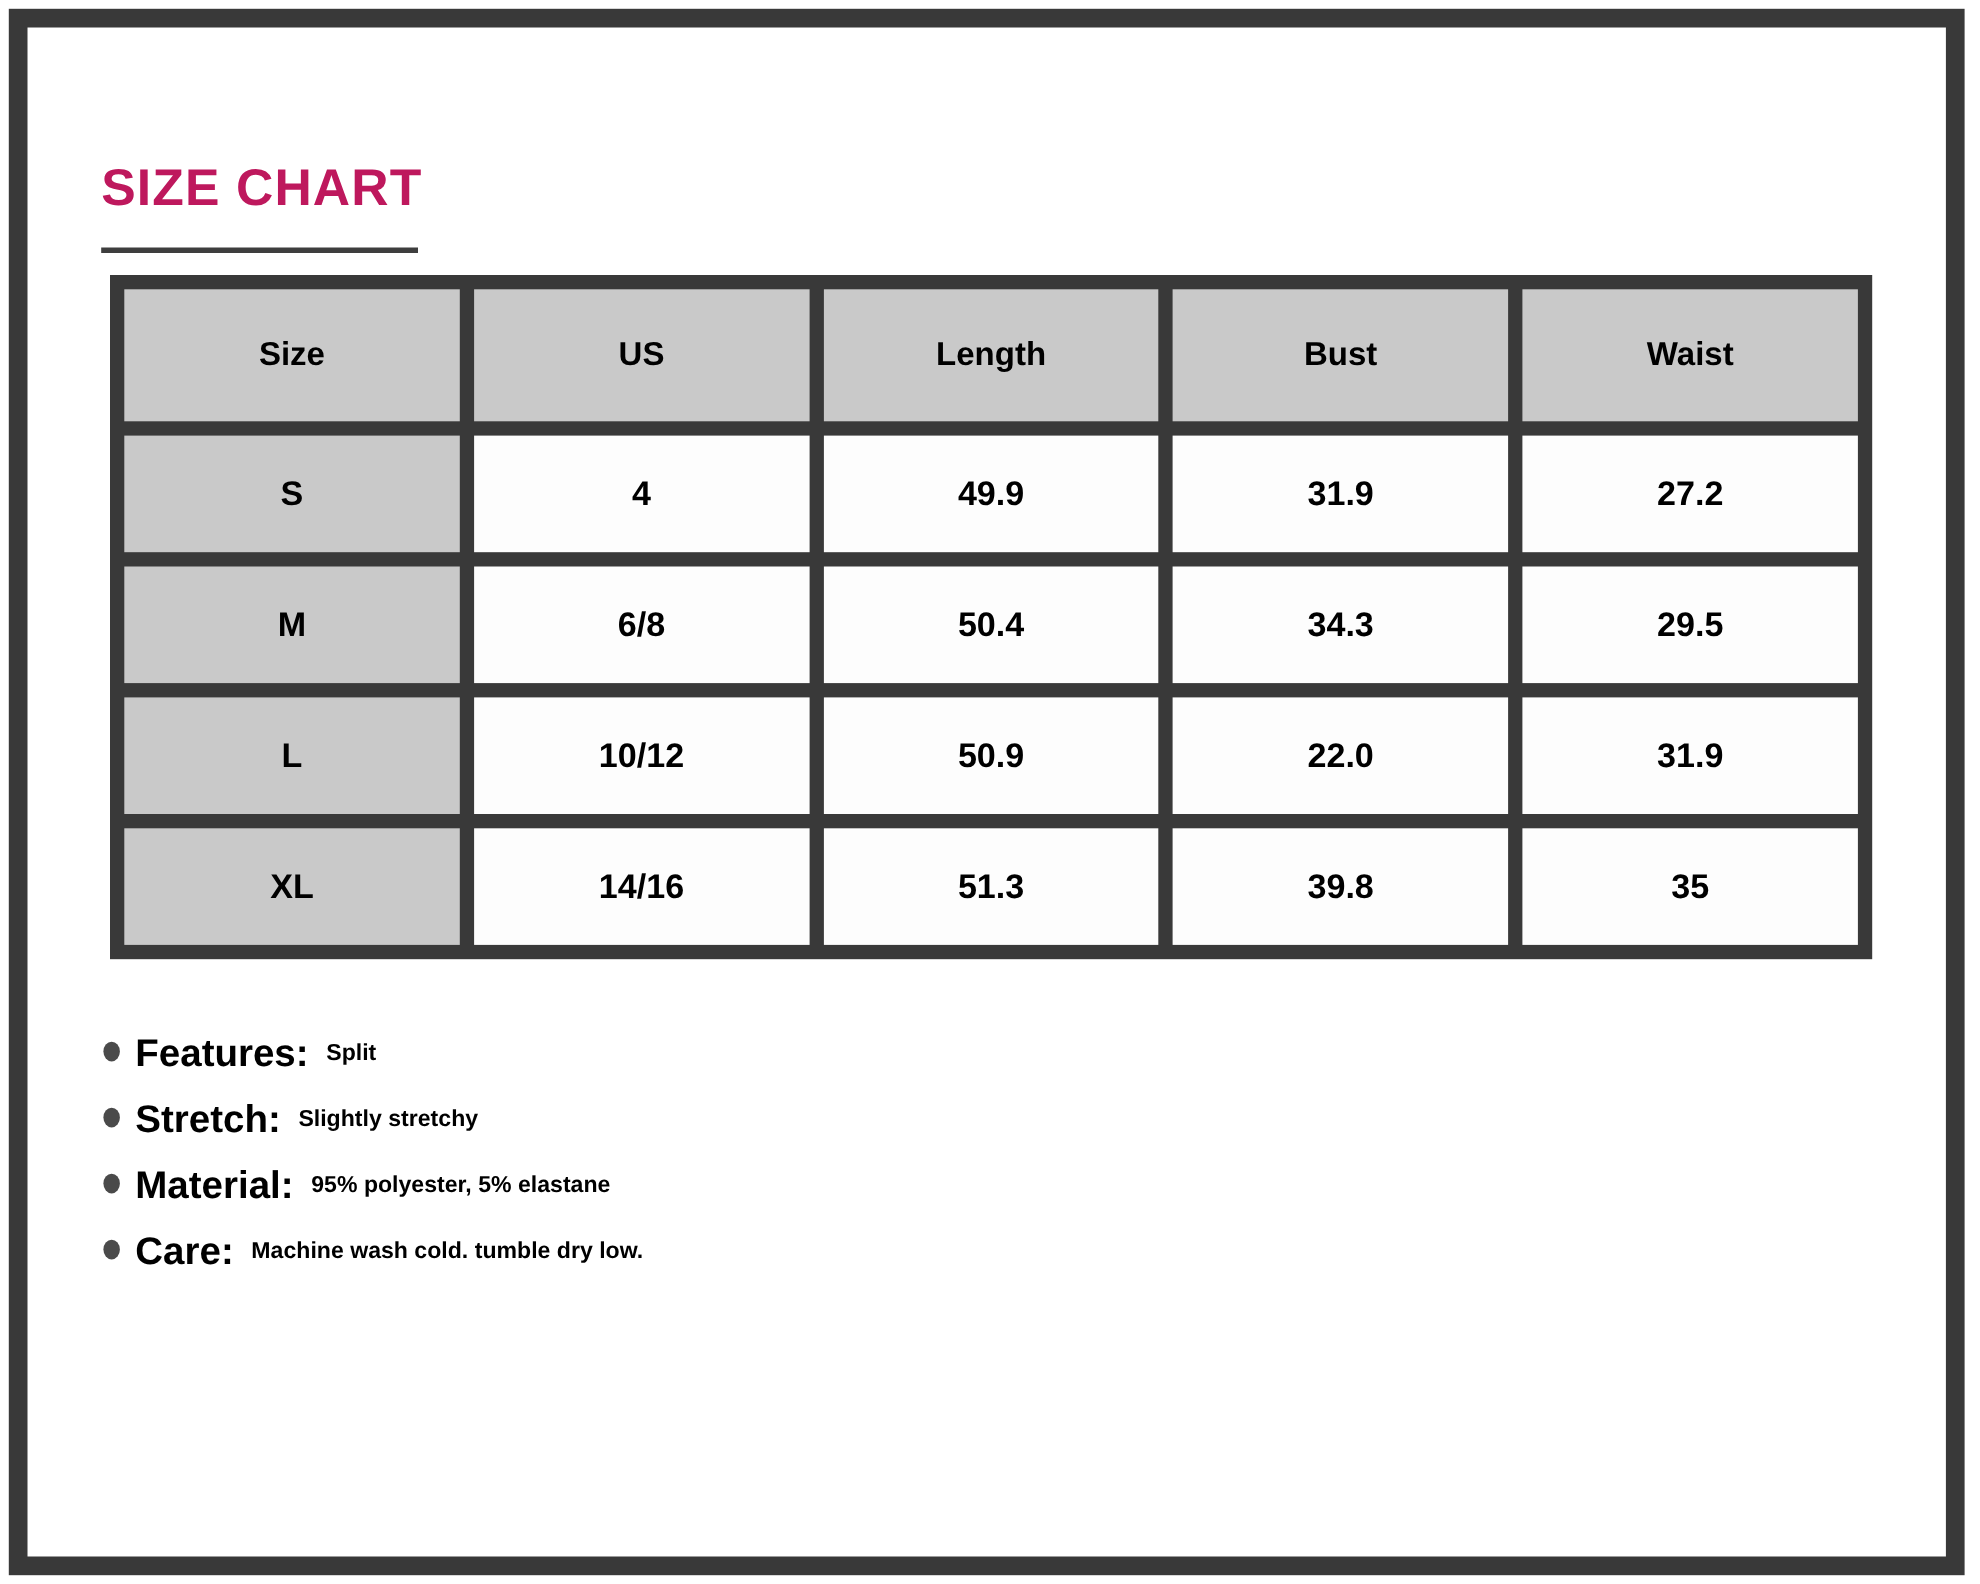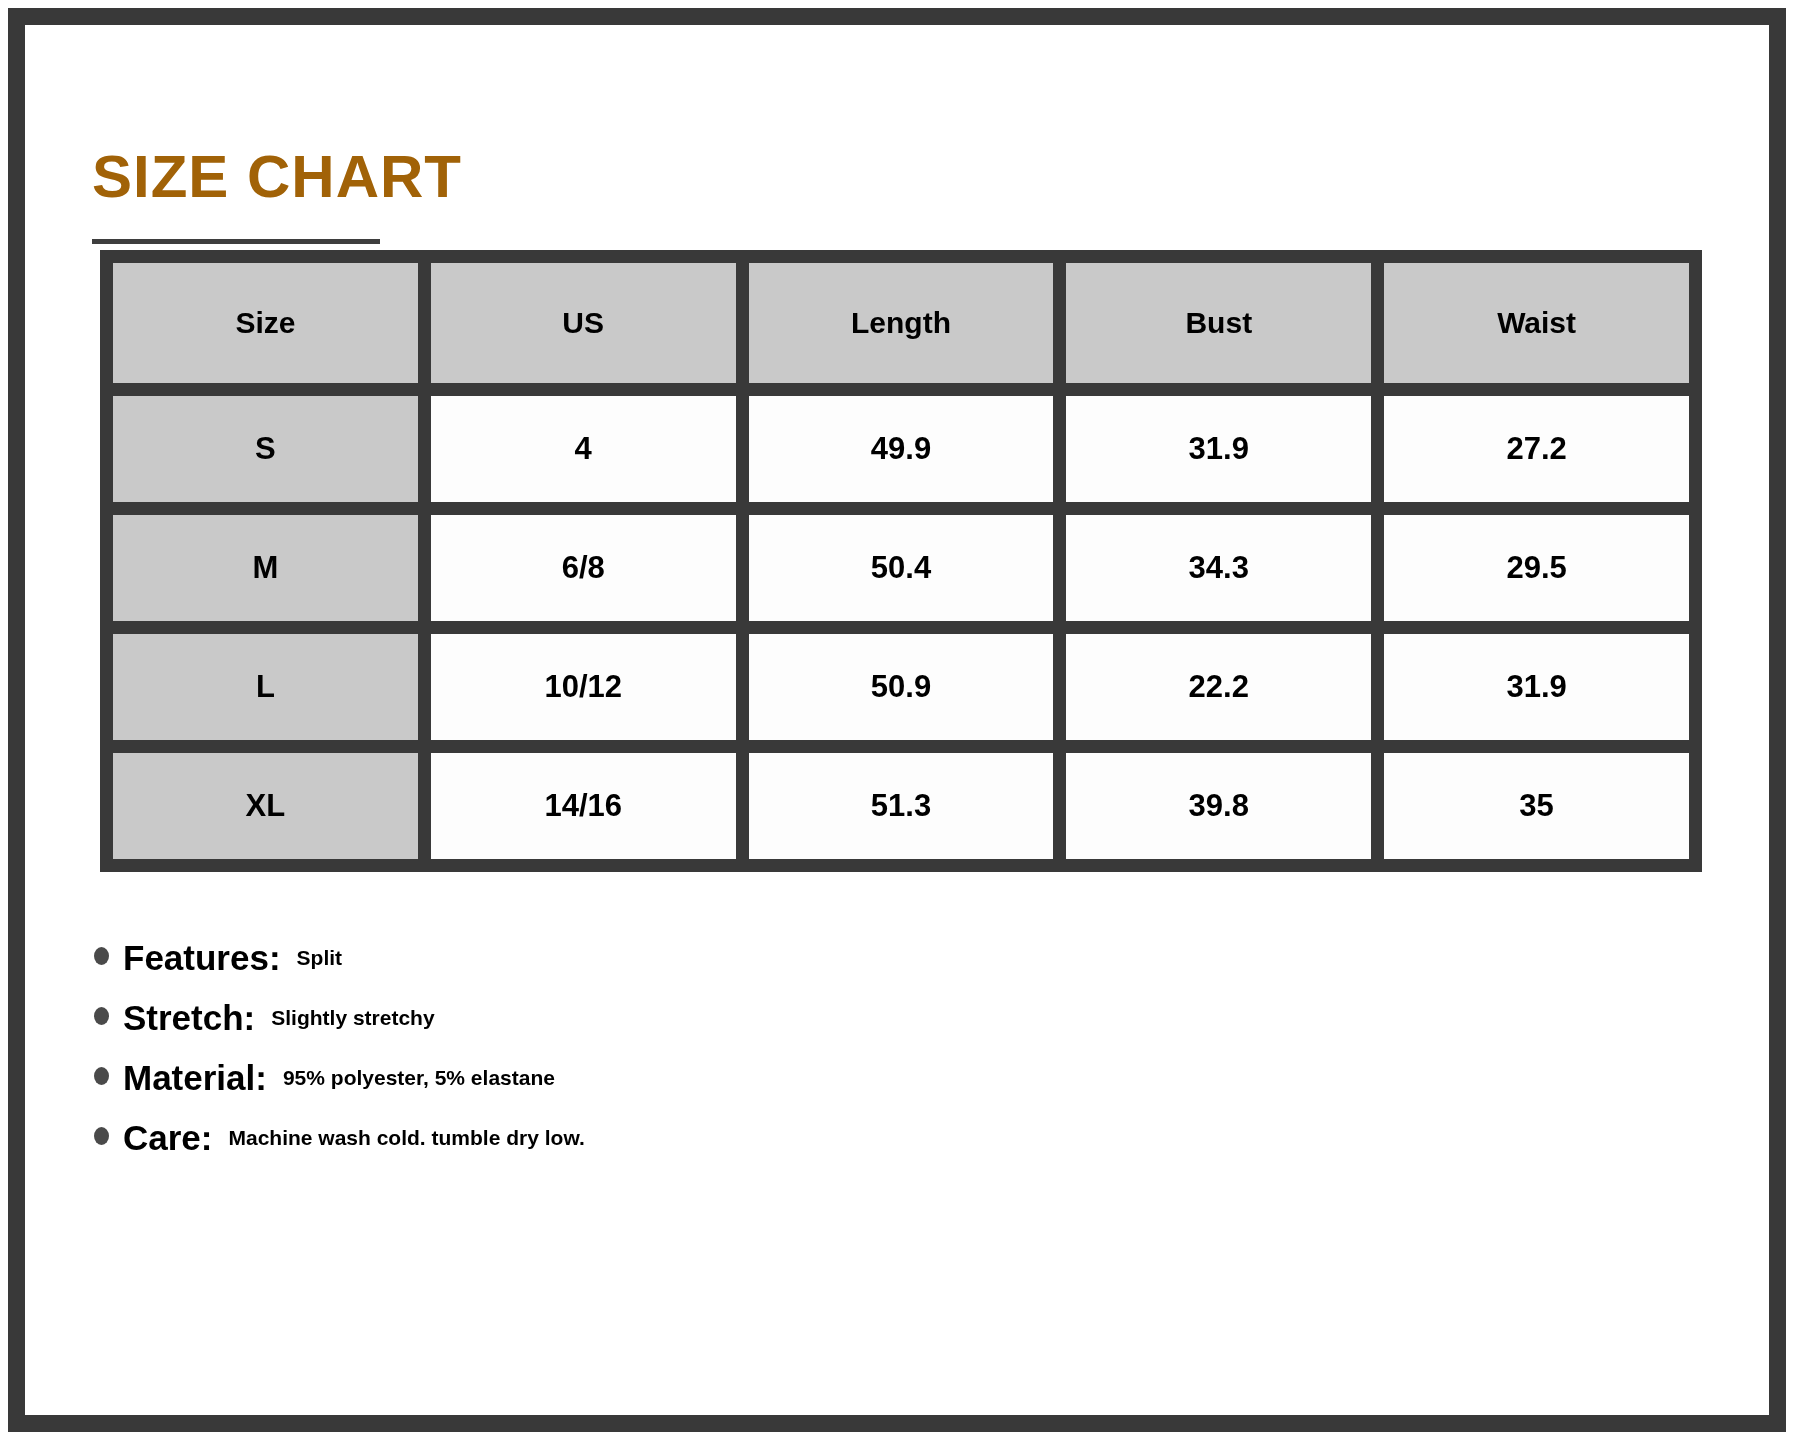--- a/index.html
+++ b/index.html
@@ -5,21 +5,21 @@
   html,body { margin:0; padding:0; background:#ffffff; }
   body { width:1800px; height:1440px; font-family:"Liberation Sans", sans-serif; }
   .page { position:relative; width:1800px; height:1440px; background:#ffffff; overflow:hidden; }
 
   
   .frame { position:absolute; top:8px; left:8px; width:1778px; height:1424px;
            border:17px solid #393939; box-sizing:border-box; }
 
   
   .title-block { position:absolute; left:92px; top:142px; }
-  .page-title { margin:0; font-size:60px; font-weight:bold; color:#a16207; letter-spacing:1px; }
+  .page-title { margin:0; font-size:47px; font-weight:bold; color:#be185d; letter-spacing:1px; }
   .title-underline { width:288px; height:5px; background:#3e3e3e; margin-top:28px; }
 
   
   .logo-block { position:absolute; left:0; right:0; top:52px; text-align:center; }
   .logo-block svg { display:block; margin:0 auto; }
   .brand-name { display:block; margin-top:6px; font-family:"DejaVu Serif", serif;
                 font-weight:bold; font-size:36px; letter-spacing:11px; text-indent:11px;
                 color:#b5242f; }
 
   
@@ -75,21 +75,21 @@
         <td class="rowhead">M</td>
         <td>6/8</td>
         <td>50.4</td>
         <td>34.3</td>
         <td>29.5</td>
       </tr>
       <tr>
         <td class="rowhead">L</td>
         <td>10/12</td>
         <td>50.9</td>
-        <td>22.2</td>
+        <td>22.0</td>
         <td>31.9</td>
       </tr>
       <tr>
         <td class="rowhead">XL</td>
         <td>14/16</td>
         <td>51.3</td>
         <td>39.8</td>
         <td>35</td>
       </tr>
     </tbody>

